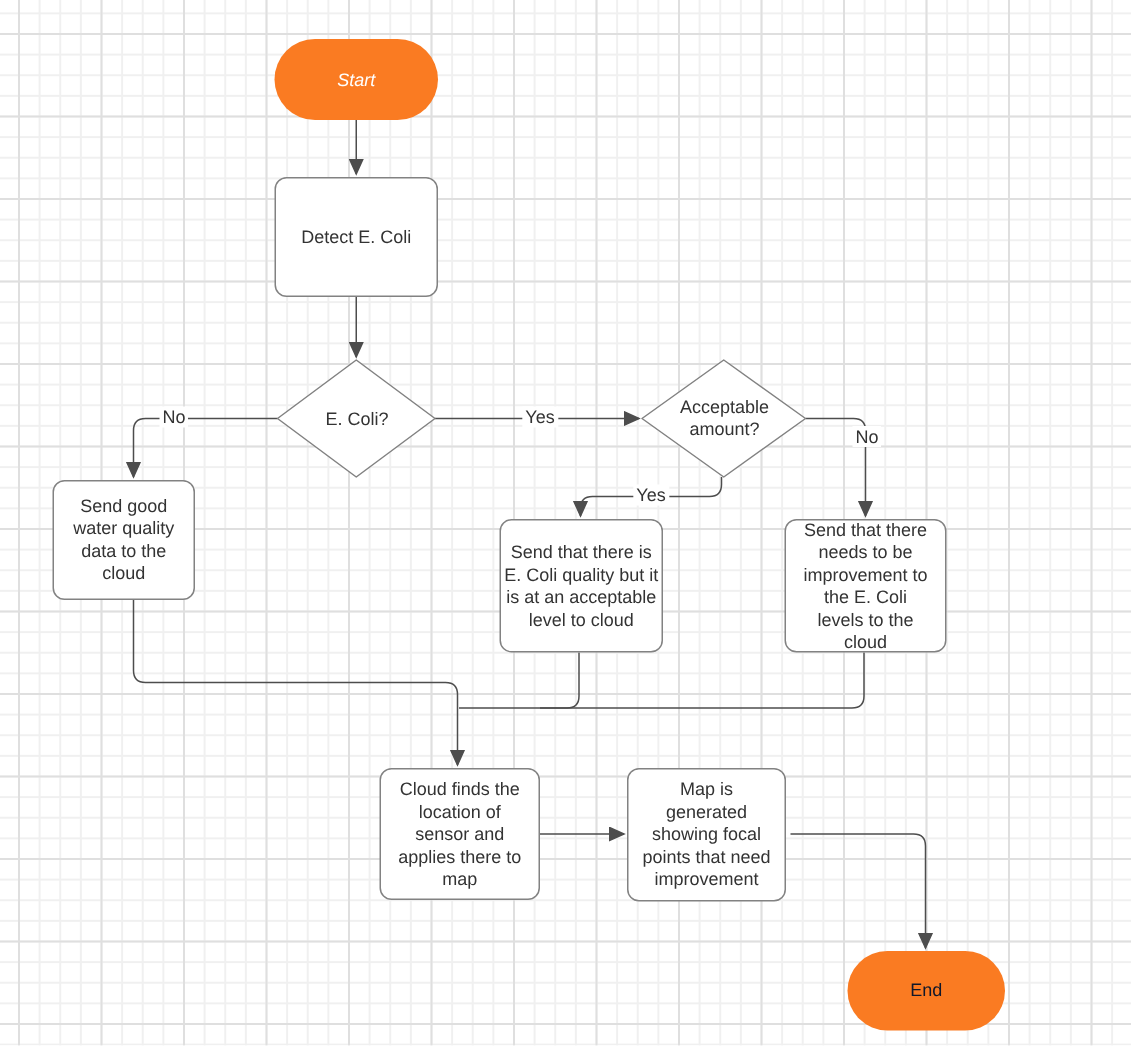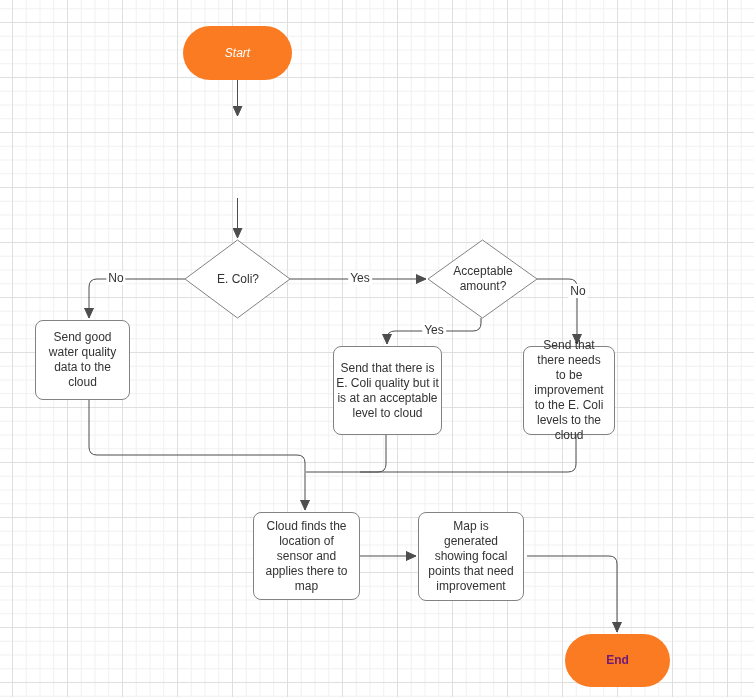--- a/index.html
+++ b/index.html
@@ -38,21 +38,21 @@
     background: #ffffff;
     border: 1px solid #828282;
     border-radius: 8px;
     padding: 4px 6px;
   }
   .terminator {
     background: #fa7b22;
     border-radius: 27px;
   }
   .terminator.start { color: #ffffff; font-style: italic; }
-  .terminator.end { color: #701a75; font-weight: bold; }
+  .terminator.end { color: #0f172a; }
   .diamond-label {
     position: absolute;
     display: flex;
     align-items: center;
     justify-content: center;
     text-align: center;
     font-size: 12px;
     line-height: 15px;
     color: #333333;
   }
@@ -94,30 +94,31 @@
     </g>
 
     <g fill="#ffffff" stroke="#828282" stroke-width="1" stroke-linejoin="round">
       <polygon points="237.5,240 290,279 237.5,318 185,279"></polygon>
       <polygon points="482.5,240 537,279 482.5,318 428,279"></polygon>
     </g>
   </svg>
 
   <div class="node terminator start" style="left:183px; top:26px; width:109px; height:54px;">Start</div>
 
+  <div class="node rect" style="left:183px; top:118px; width:109px; height:80px;">Detect E. Coli</div>
 
   <div class="diamond-label" style="left:192px; top:264px; width:92px; height:30px;">E. Coli?</div>
 
   <div class="diamond-label" style="left:437px; top:256px; width:92px; height:46px;">Acceptable amount?</div>
 
   <div class="node rect" style="left:35px; top:320px; width:95px; height:80px;">Send good water quality data to the cloud</div>
 
   <div class="node rect" style="left:333px; top:346px; width:109px; height:89px; padding:4px 2px;">Send that there is E. Coli quality but it is at an acceptable level to cloud</div>
 
-  <div class="node rect" style="left:523px; top:346px; width:92px; height:89px; padding:4px 10px;">Send that there needs to be improvement to the E. Coli levels to the cloud</div>
+  <div class="node rect" style="left:523px; top:346px; width:108px; height:89px; padding:4px 10px;">Send that there needs to be improvement to the E. Coli levels to the cloud</div>
 
   <div class="node rect" style="left:253px; top:512px; width:107px; height:88px;">Cloud finds the location of sensor and applies there to map</div>
 
   <div class="node rect" style="left:418px; top:512px; width:106px; height:89px;">Map is generated showing focal points that need improvement</div>
 
   <div class="node terminator end" style="left:565px; top:634px; width:105px; height:53px;">End</div>
 
   <span class="edge-label" style="left:116px; top:278px;">No</span>
 
   <span class="edge-label" style="left:360px; top:278px;">Yes</span>

